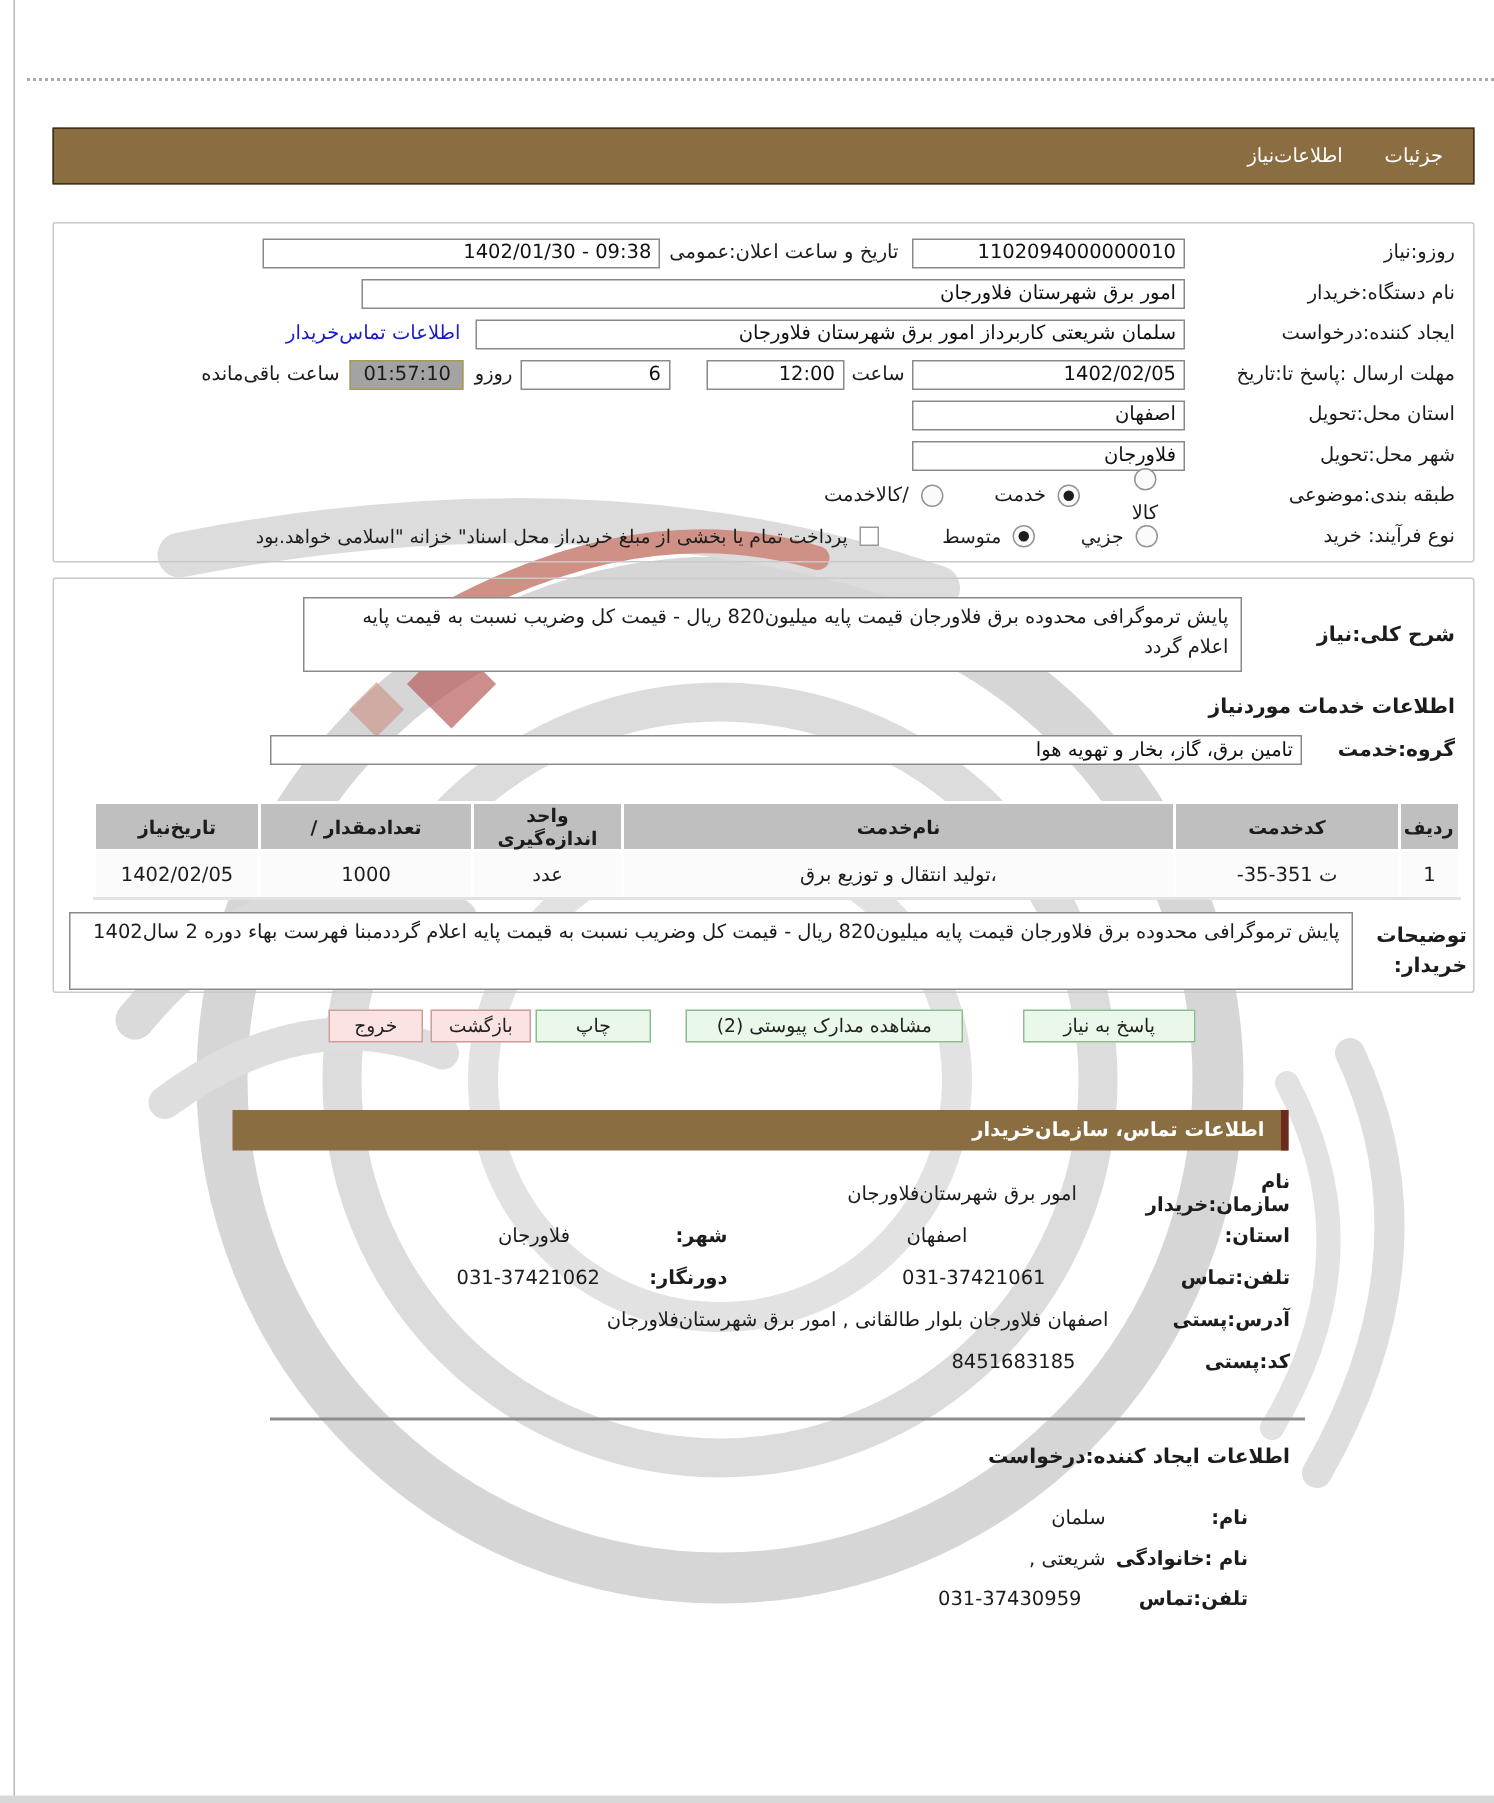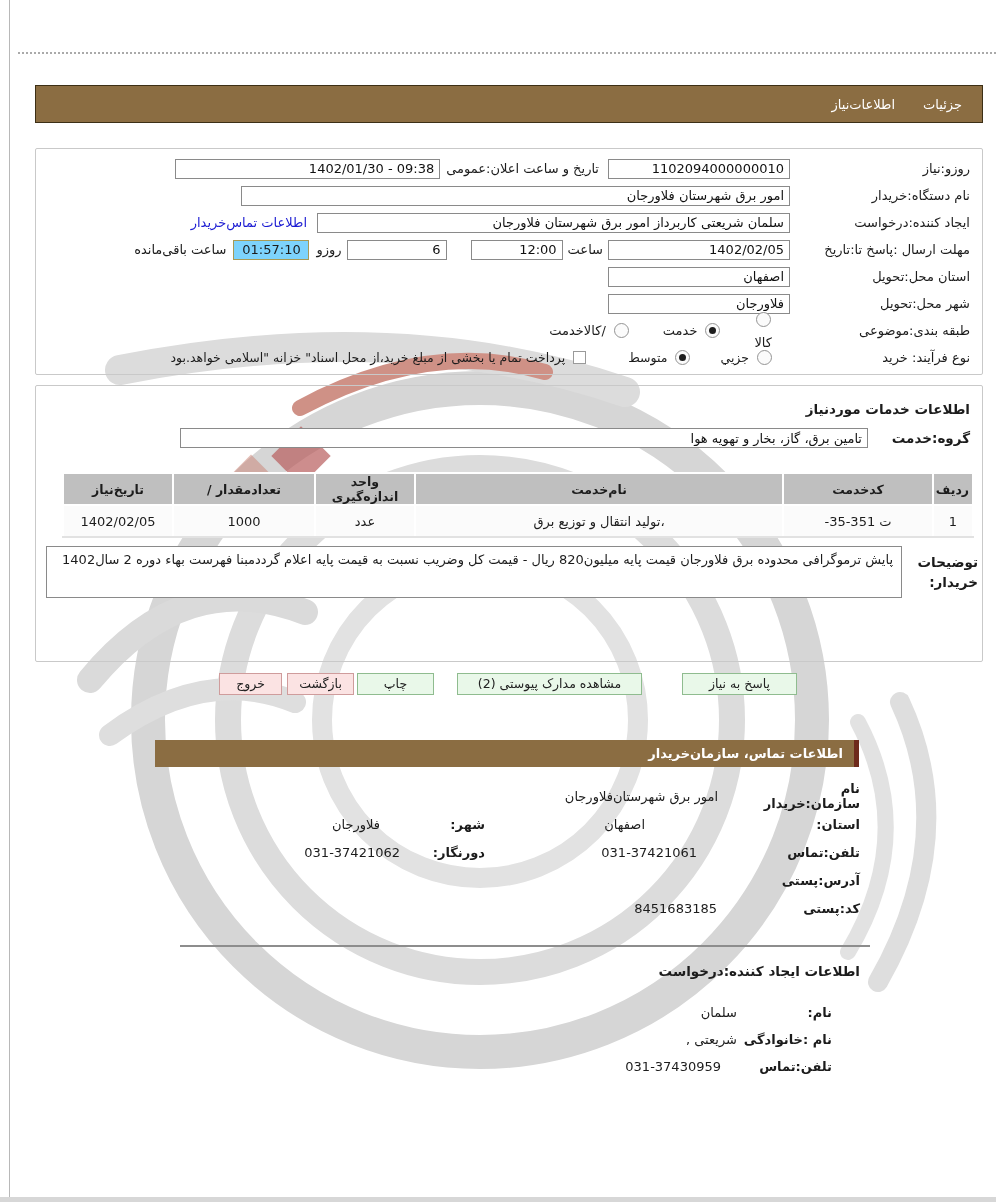--- a/index.html
+++ b/index.html
@@ -18,21 +18,21 @@
        box-sizing:border-box;background:transparent;z-index:2;}
   #box1{top:148px;height:227px;padding-top:6px;}
   #box2{top:385px;height:277px;}
 
   .frow{display:flex;align-items:center;height:27px;padding:0 12px;}
   .lbl{width:180px;flex:none;}
   .tb{background:#fff;border:1px solid #8a8a8a;height:20px;box-sizing:border-box;
       font-family:inherit;font-size:13px;padding:0 5px;color:#111;direction:rtl;text-align:right;}
   .num{direction:ltr;text-align:right;}
   .link{color:#1a1ad2;margin-right:10px;cursor:pointer;white-space:nowrap;}
-  .chip{background:#7dd3fc;border:1px solid #a89a55;width:76px;height:20px;box-sizing:border-box;
+  .chip{background:#a3a3a3;border:1px solid #a89a55;width:76px;height:20px;box-sizing:border-box;
         display:flex;align-items:center;justify-content:center;direction:ltr;flex:none;}
   .rd{width:13px;height:13px;border:1px solid #949494;border-radius:50%;background:#fbfbfb;
       display:inline-block;position:relative;flex:none;cursor:pointer;}
   .rd.on::after{content:"";position:absolute;inset:3px;background:#1d1d1d;border-radius:50%;}
   .cb{width:13px;height:13px;border:1px solid #9a9a9a;background:#fff;flex:none;cursor:pointer;box-sizing:border-box;}
   .rpair{display:flex;align-items:center;gap:8px;}
 
   .desc-row{display:flex;align-items:center;padding:12px 12px 0;}
   .desc-lbl{width:142px;flex:none;font-weight:bold;font-size:13.5px;}
   .area{background:#fff;border:1px solid #8a8a8a;box-sizing:border-box;padding:3px 8px;
@@ -166,20 +166,24 @@
       <span class="rpair" style="margin-right:30px;">
         <span class="rd on"></span>
         <span>متوسط</span>
       </span>
       <span class="cb" style="margin-right:42px;"></span>
       <span style="margin-right:8px;white-space:nowrap;">پرداخت تمام یا بخشی از مبلغ خرید،از محل اسناد" خزانه "اسلامی خواهد.بود</span>
     </div>
   </div>
 
   <div class="box" id="box2">
+    <div class="desc-row">
+      <span class="desc-lbl">شرح کلی:نیاز</span>
+      <div class="area" id="desc-area">پایش ترموگرافی محدوده برق فلاورجان قیمت پایه میلیون820 ریال - قیمت کل وضریب نسبت به قیمت پایه اعلام گردد</div>
+    </div>
     <div class="heading">اطلاعات خدمات موردنیاز</div>
     <div class="group-row">
       <span class="group-lbl">گروه:خدمت</span>
       <input class="tb" id="group-input" readonly="" value="تامین برق، گاز، بخار و تهویه هوا" style="">
     </div>
 
     <table class="svc">
       <colgroup>
         <col style="width:40px;">
           <col style="width:150px;">
@@ -248,20 +252,21 @@
       <span class="cv" style="margin-right:45px;">فلاورجان</span>
     </div>
     <div class="crow">
       <span class="cl" style="width:115px;">تلفن:تماس</span>
       <span class="cv num" style="width:212px;padding-right:48px;box-sizing:content-box;direction:ltr;text-align:right;">031-37421061</span>
       <span class="cl" style="width:60px;">دورنگار:</span>
       <span class="cv" style="margin-right:25px;direction:ltr;">031-37421062</span>
     </div>
     <div class="crow">
       <span class="cl" style="width:115px;">آدرس:پستی</span>
+      <span class="cv" style="margin-right:6px;">اصفهان فلاورجان بلوار طالقانی , امور برق شهرستان‌فلاورجان</span>
     </div>
     <div class="crow">
       <span class="cl" style="width:115px;">کد:پستی</span>
       <span class="cv" style="margin-right:28px;direction:ltr;">8451683185</span>
     </div>
   </div>
 
   <div class="divider"></div>
 
   <div class="sec" id="creator">

